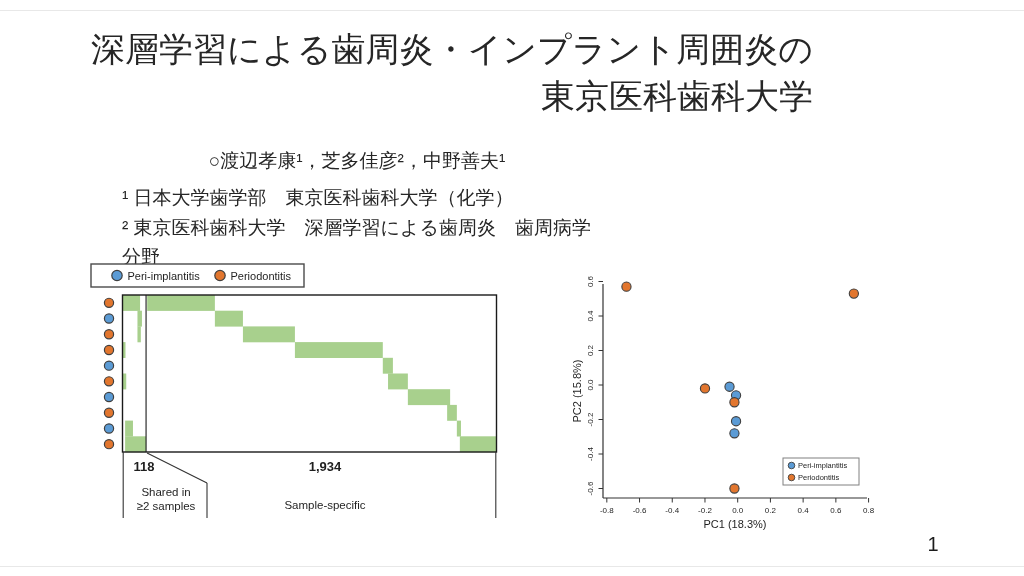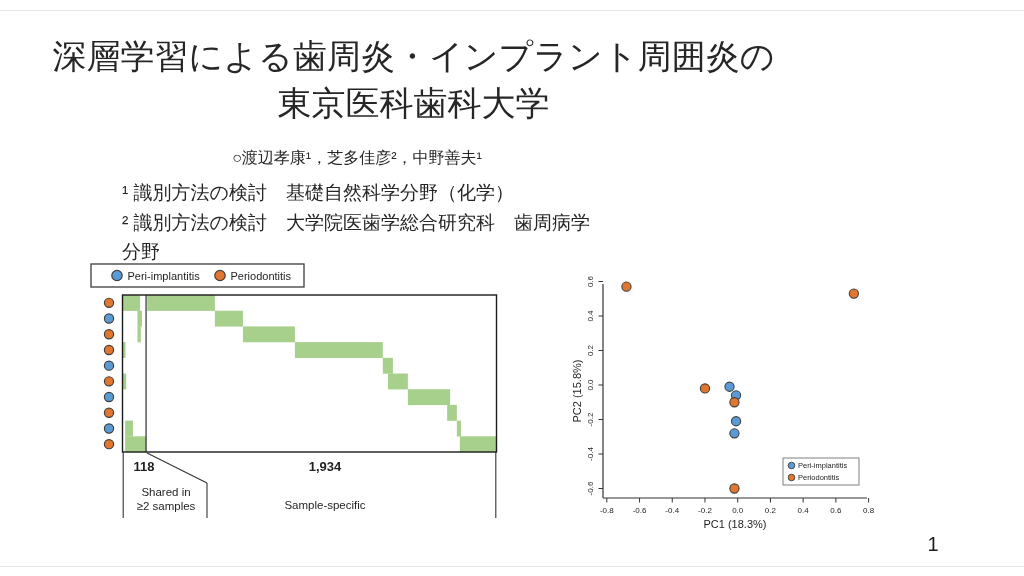--- a/index.html
+++ b/index.html
@@ -4,27 +4,27 @@
 <style>
   html,body{margin:0;padding:0;background:#ffffff;}
   .slide{
     position:relative;width:1024px;height:576px;background:#ffffff;overflow:hidden;
     font-family:"Liberation Sans",sans-serif;color:#2b2b2b;
   }
   .edge-line{position:absolute;left:0;width:1024px;height:1px;background:#e8e8e8;}
   .edge-top{top:10px;}
   .edge-bottom{top:566px;}
   .title{
-    position:absolute;top:26px;left:0;width:813px;margin:7px;
-    text-align:center;font-size:34px;line-height:47px;font-weight:400;color:#262626;
+    position:absolute;top:26px;left:0;width:813px;margin:0;
+    text-align:right;font-size:34px;line-height:47px;font-weight:400;color:#262626;
   }
   .authors{
     position:absolute;left:122px;top:148px;width:470px;font-size:19px;color:#262626;
   }
-  .author-line{text-align:center;font-size:16px;margin-bottom:9px;}
+  .author-line{text-align:center;font-size:19px;margin-bottom:9px;}
   .affil{line-height:29.5px;text-align:left;}
   .figure-svg{position:absolute;}
   #fig-left{left:88px;top:260px;width:420px;height:262px;}
   #fig-right{left:565px;top:262px;width:330px;height:268px;}
   .page-number{position:absolute;left:918px;top:533px;width:30px;text-align:center;
     font-size:20px;color:#1c1c1c;}
 </style>
 </head>
 <body>
 
@@ -32,22 +32,22 @@
   <div class="edge-line edge-top"></div>
   <div class="edge-line edge-bottom"></div>
 
   <h1 class="title">
     <span>深層学習による歯周炎・インプラント周囲炎の</span><br>
     <span>東京医科歯科大学</span>
   </h1>
 
   <div class="authors">
     <div class="author-line">○渡辺孝康¹，芝多佳彦²，中野善夫¹</div>
-    <div class="affil">¹ 識別方法の検討　基礎自然科学分野（化学）</div>
-    <div class="affil">² 識別方法の検討　大学院医歯学総合研究科　歯周病学分野</div>
+    <div class="affil">¹ 日本大学歯学部　東京医科歯科大学（化学）</div>
+    <div class="affil">² 東京医科歯科大学　深層学習による歯周炎　歯周病学分野</div>
   </div>
 
   <svg id="fig-left" class="figure-svg" viewBox="88 260 420 262">
       <rect x="91" y="264" width="213" height="23" fill="#ffffff" stroke="#4a4a4a" stroke-width="1.4"></rect>
       <circle cx="117" cy="275.5" r="5.2" fill="#5b9bd5" stroke="#3f3f3f" stroke-width="1.2"></circle>
       <text x="127.5" y="279.5" font-size="11" fill="#1f1f1f" font-family="&quot;Liberation Sans&quot;, sans-serif">Peri-implantitis</text>
       <circle cx="220" cy="275.5" r="5.2" fill="#e2762e" stroke="#3f3f3f" stroke-width="1.2"></circle>
       <text x="230.5" y="279.5" font-size="11" fill="#1f1f1f" font-family="&quot;Liberation Sans&quot;, sans-serif">Periodontitis</text>
       <circle cx="109" cy="302.85" r="4.6" fill="#e2762e" stroke="#3f3f3f" stroke-width="1.2"></circle>
       <rect x="122.5" y="295" width="17.578" height="15.899999999999999" fill="#a8d08d"></rect>

